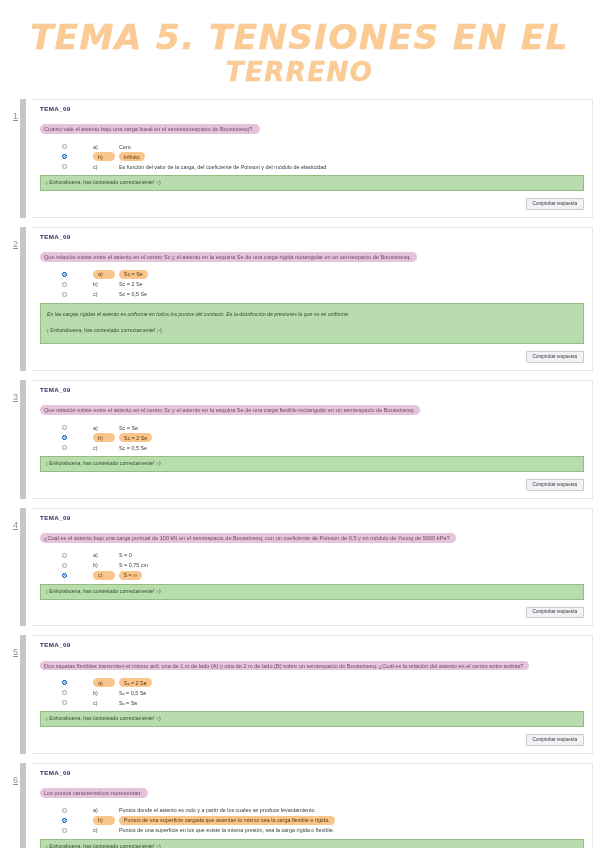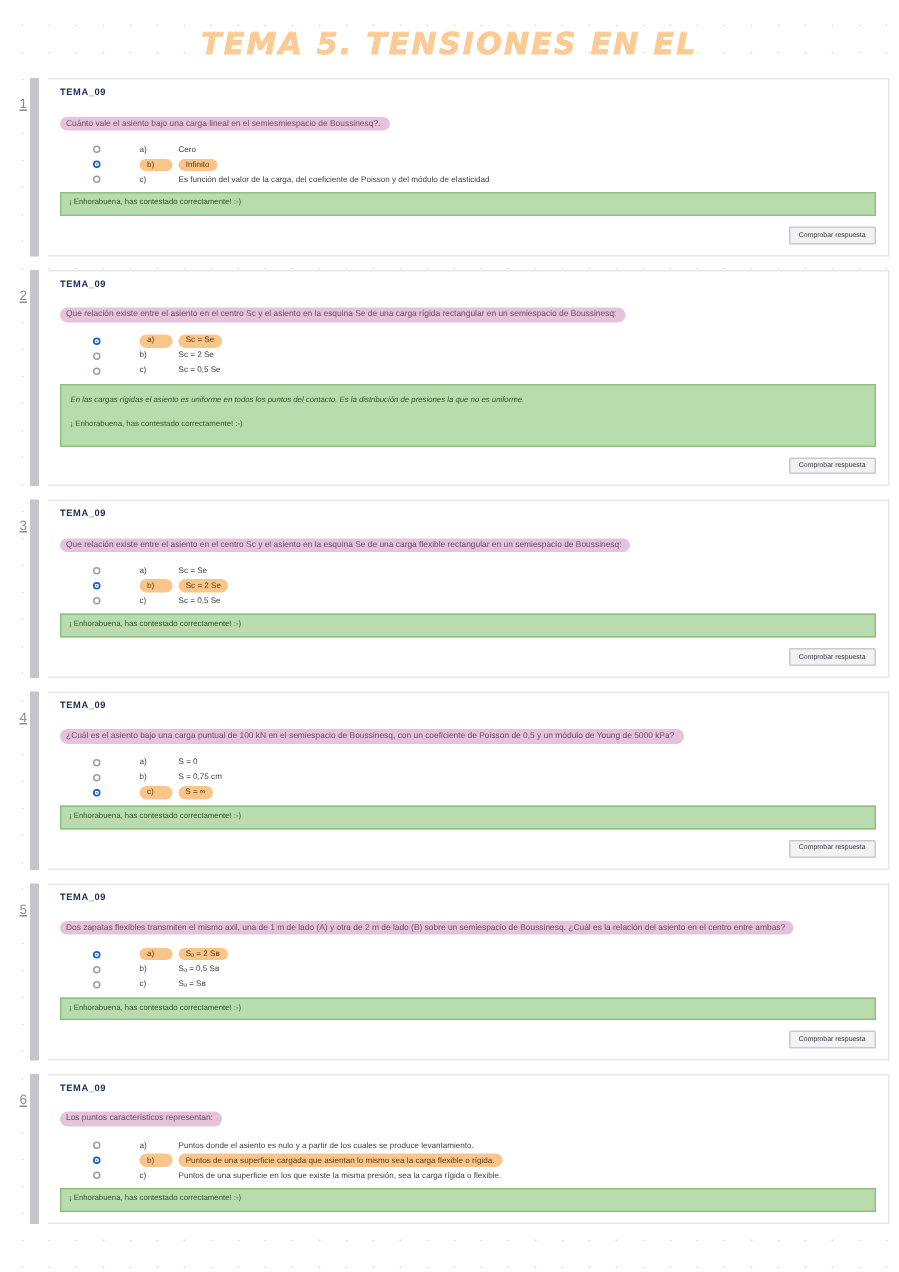--- a/index.html
+++ b/index.html
@@ -39,21 +39,21 @@
   .title-line {
     font-family: "DejaVu Sans", sans-serif;
     font-weight: 700;
     font-style: italic;
     color: #fbcb95;
     letter-spacing: 1.5px;
     line-height: 1.12;
     -webkit-text-stroke: 0.6px #fbcb95;
     text-transform: uppercase;
   }
-  #title-line-1 { font-size: 20px; }
+  #title-line-1 { font-size: 34px; }
   #title-line-2 { font-size: 26px; margin-top: 2px; }
 
   
   #sheet {
     position: relative;
     z-index: 2;
     padding: 4px 6px 0 6px;
   }
 
   .q-row {
@@ -201,20 +201,21 @@
     line-height: 1;
   }
 </style>
 </head>
 <body>
 
 <div id="page">
 
   <div id="title-block">
     <div class="title-line" id="title-line-1">Tema 5. Tensiones en el</div>
+    <div class="title-line" id="title-line-2">Terreno</div>
   </div>
 
   <div id="sheet">
       <div class="q-row">
         <div class="q-index">1</div>
         <div class="q-gutter"></div>
         <div class="q-card">
           <div class="q-tema">TEMA_09</div>
           <div class="q-text-wrap"><span class="q-text">Cuánto vale el asiento bajo una carga lineal en el semiesmiespacio de Boussinesq?.</span></div>
           <div class="opts">

